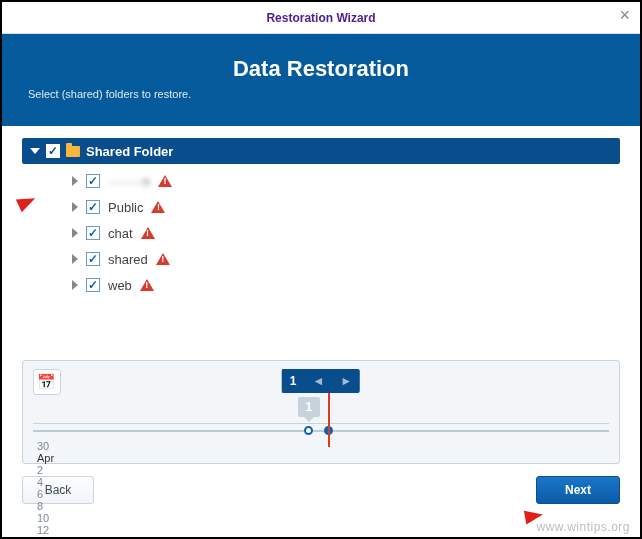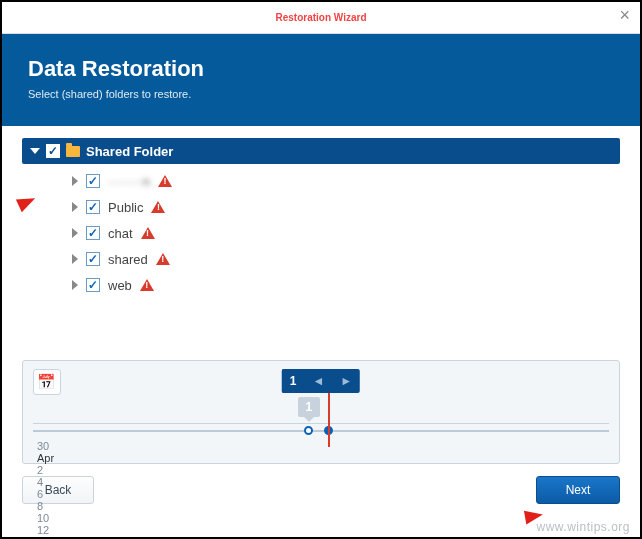--- a/index.html
+++ b/index.html
@@ -19,41 +19,42 @@
     height: 32px;
     border-bottom: 1px solid #d9dee3;
     display: flex;
     align-items: center;
     justify-content: center;
     position: relative;
     background: #fff;
   }
   .titlebar .title {
     font-weight: 700;
-    color: #ef4444;
-    font-size: 10px;
+    color: #4c1d95;
+    font-size: 12px;
   }
   .titlebar .close-x {
     position: absolute;
     right: 10px;
     top: 4px;
     color: #888;
     font-size: 18px;
     line-height: 18px;
     cursor: pointer;
   }
   .banner {
     background: #045a9a;
     color: #fff;
     padding: 22px 26px 26px 26px;
   }
   .banner h1 {
     margin: 0 0 6px 0;
     font-size: 22px;
     font-weight: 700;
+    text-align: center;
   }
   .banner .sub {
     font-size: 11px;
     color: #dfeaf3;
   }
   .content {
     padding: 12px 20px 0 20px;
   }
   .tree-root {
     background: #0a4d8c;
@@ -312,21 +313,21 @@
     display: inline-flex;
     align-items: center;
     justify-content: center;
     cursor: pointer;
     padding: 12px 14px;
   }
   .btn.primary {
     background: linear-gradient(#1a76c9,#0c5ba6);
     border: 1px solid #0b4e8e;
     color: #fff;
-    font-weight: 400;
+    font-weight: 700;
     min-width: 84px;
   }
   .watermark {
     position: absolute;
     right: 10px;
     bottom: 3px;
     font-size: 12px;
     color: #b8bfc6;
     letter-spacing: 0.5px;
     pointer-events: none;

